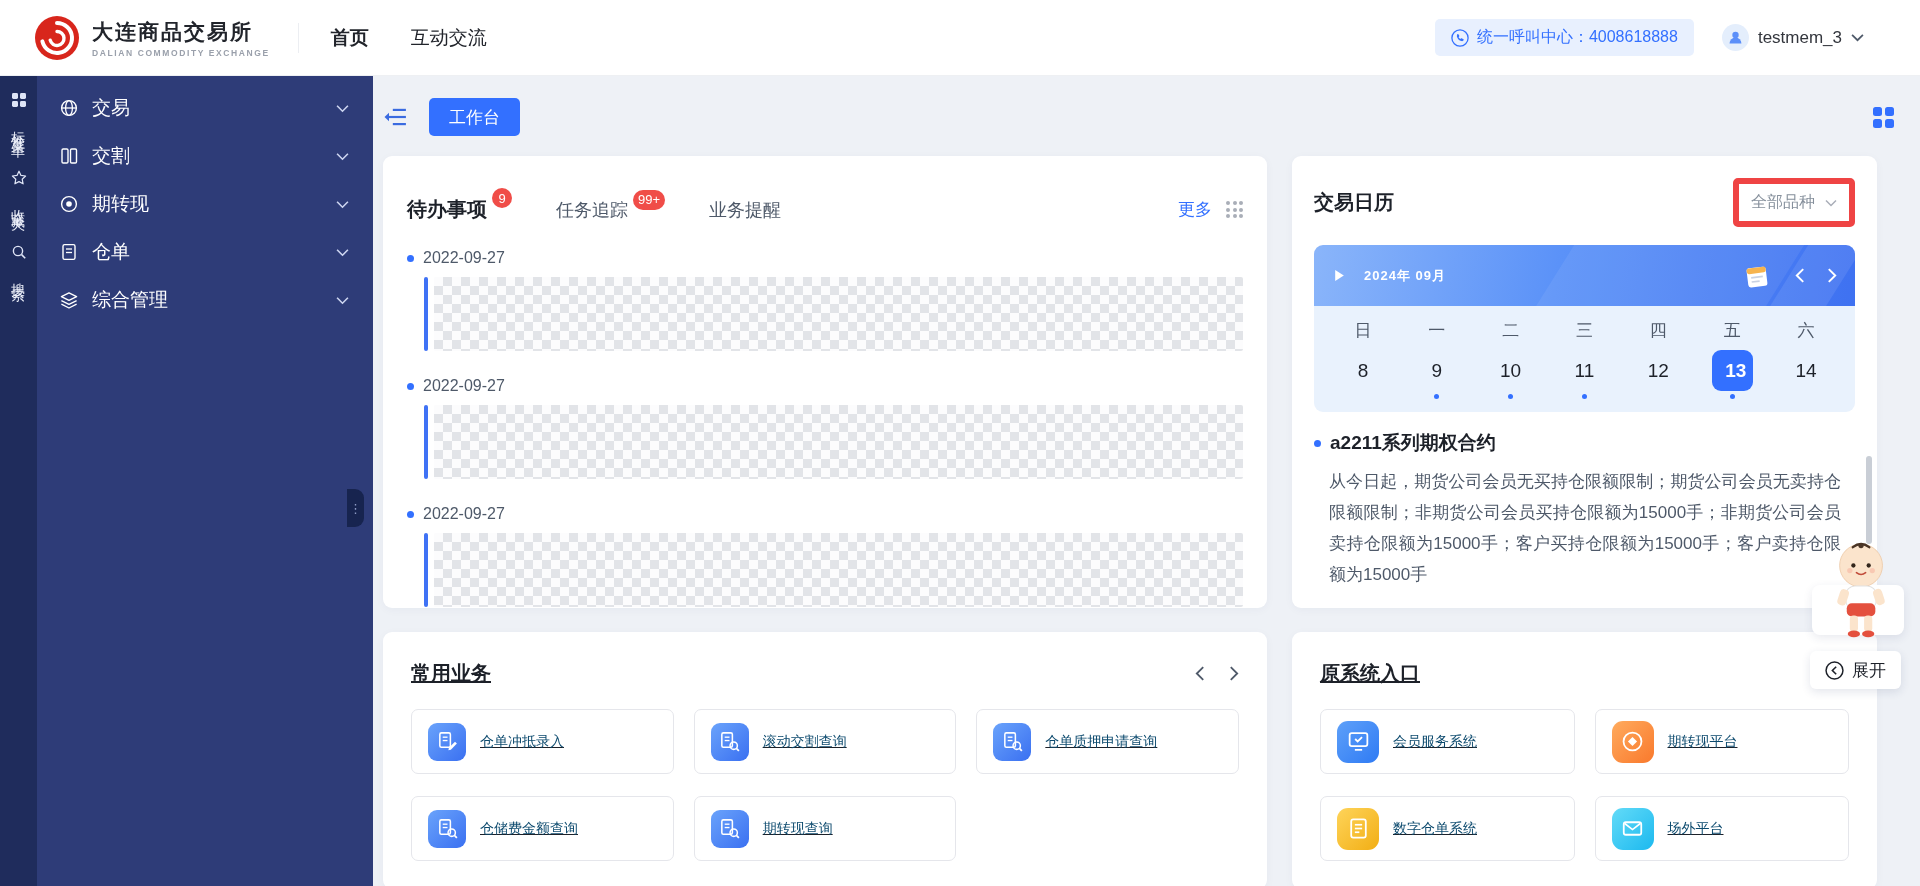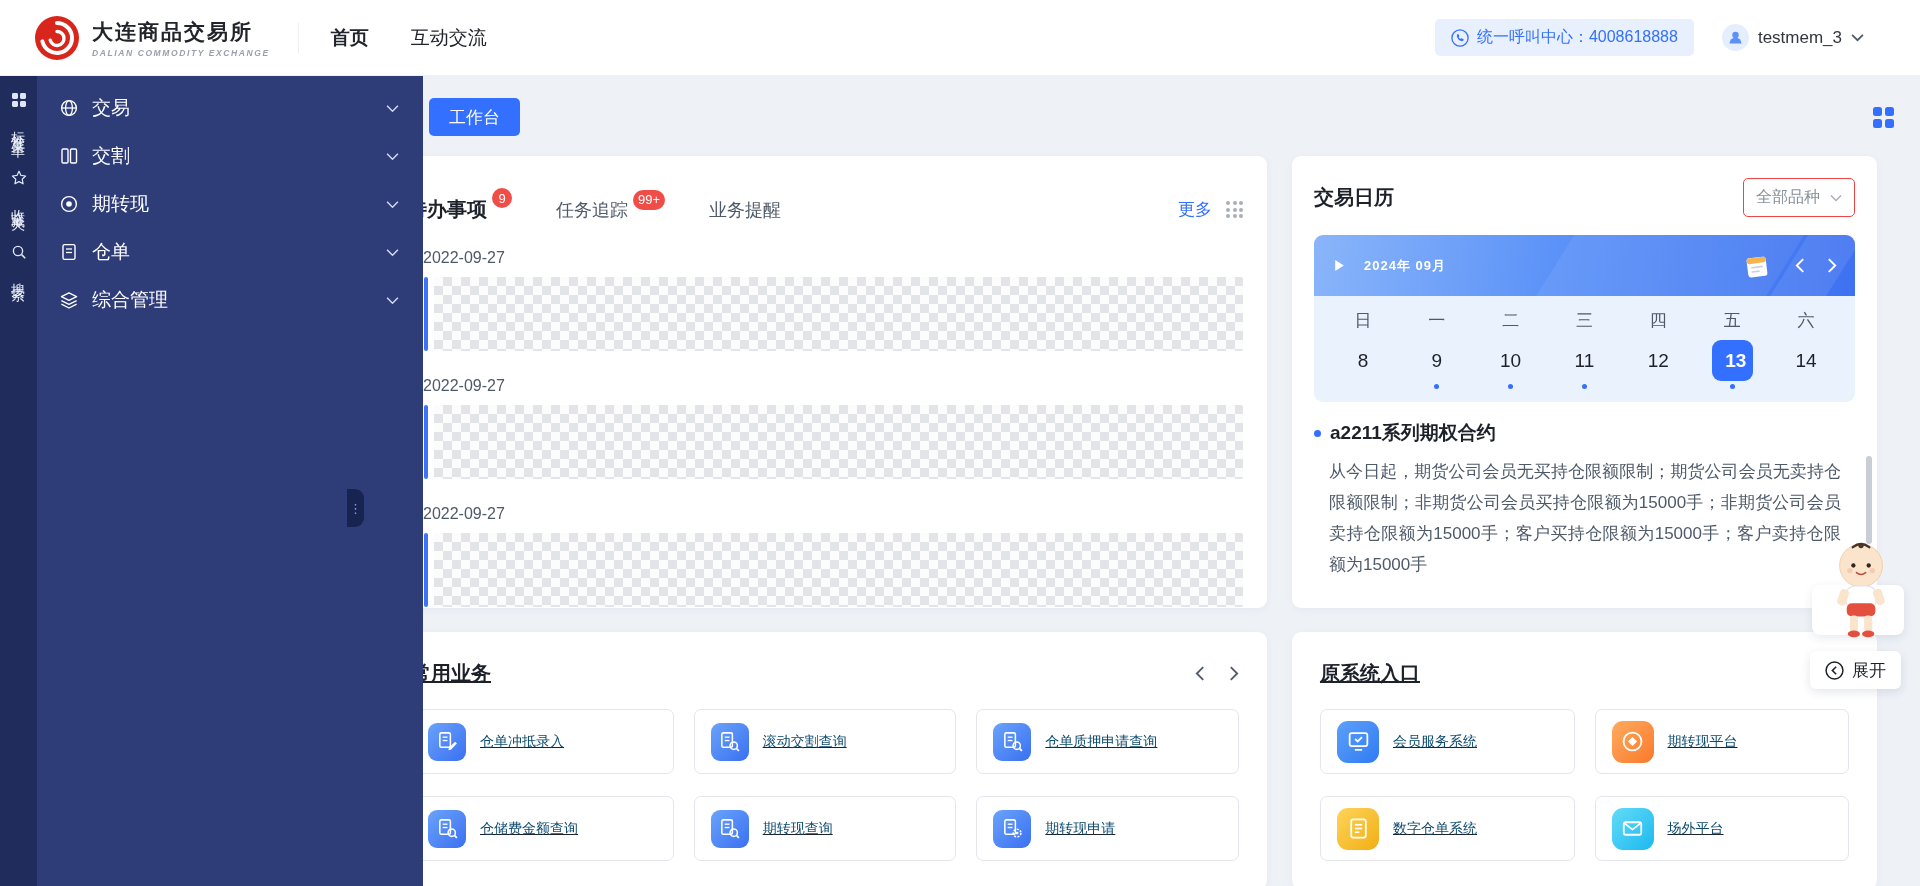--- a/index.html
+++ b/index.html
@@ -6,40 +6,40 @@
   html,body { width:1920px; height:886px; overflow:hidden;
     font-family:"Liberation Sans","DejaVu Sans",sans-serif; color:#1d2129; background:#eef1f6;}
   body{position:relative;}
 
   
   .topbar{position:absolute;left:0;top:0;width:1920px;height:76px;background:#fff;
     border-bottom:1px solid #eef0f3;display:flex;align-items:center;padding:0 56px 0 34px;z-index:30;}
   .logo-wrap{display:flex;align-items:center;gap:12px;}
   .logo-mark{width:46px;height:46px;flex:0 0 auto;}
   .logo-text .cn{font-size:21px;font-weight:700;color:#21242b;letter-spacing:2px;}
-  .logo-text .en{font-size:8.5px;color:#9aa0ab;letter-spacing:1.6px;margin-top:2px;font-weight:600;font-style:italic;}
+  .logo-text .en{font-size:8.5px;color:#9aa0ab;letter-spacing:1.6px;margin-top:2px;font-weight:600;}
   .logo-divider{width:1px;height:30px;background:#eceef2;margin:0 0 0 28px;}
   .top-nav{display:flex;align-items:center;gap:42px;margin-left:32px;}
   .top-nav .nav-item{font-size:19px;color:#21242b;cursor:pointer;}
   .top-nav .nav-item.active{font-weight:700;}
   .top-right{margin-left:auto;display:flex;align-items:center;gap:28px;}
   .call-pill{display:flex;align-items:center;gap:8px;background:#e8f0fe;border-radius:5px;
     padding:8px 16px;color:#3370ff;font-size:16px;}
   .user-menu{display:flex;align-items:center;gap:9px;cursor:pointer;}
   .avatar{width:27px;height:27px;border-radius:50%;background:#e4eefc;display:flex;align-items:center;justify-content:center;}
   .user-name{font-size:17px;color:#33363d;}
 
   
   .rail{position:absolute;left:0;top:76px;width:37px;height:810px;background:#1f2c5c;z-index:20;
     display:flex;flex-direction:column;align-items:center;padding-top:16px;gap:34px;}
   .rail-item{display:flex;flex-direction:column;align-items:center;gap:8px;color:#dfe5f7;cursor:pointer;}
   .rail-item .v-label{writing-mode:vertical-rl;font-size:14px;letter-spacing:4px;color:#eef1fb;}
 
   
-  .sidebar{position:absolute;left:37px;top:76px;width:386px;height:810px;background:#2e3c78;z-index:20;padding-top:8px;}
+  .sidebar{position:absolute;left:37px;top:76px;width:336px;height:810px;background:#2e3c78;z-index:20;padding-top:8px;}
   .menu-item{height:48px;display:flex;align-items:center;padding:0 24px 0 22px;color:#fff;cursor:pointer;gap:13px;}
   .menu-item .label{font-size:19px;flex:1;}
   .sidebar-handle{position:absolute;left:347px;top:489px;width:17px;height:38px;background:#17244f;
     border-radius:0 9px 9px 0;z-index:25;display:flex;align-items:center;justify-content:center;cursor:pointer;}
   .sidebar-handle .dots{color:#8e9ac4;font-size:13px;line-height:5px;letter-spacing:0;}
 
   
   .content{position:absolute;left:359px;top:76px;width:1561px;height:810px;padding:22px 26px 0 24px;}
   .content-toolbar{display:flex;align-items:center;}
   .fold-btn{margin-right:22px;cursor:pointer;display:flex;}
@@ -73,21 +73,21 @@
   .todo-block .bar{width:4px;border-radius:2px;background:#3f72f5;flex:0 0 auto;}
   .redacted{flex:1;margin-left:6px;border-radius:2px;background-color:#fcfcfd;
     background-image:
       linear-gradient(45deg,#e2e4e8 25%,transparent 25%,transparent 75%,#e2e4e8 75%),
       linear-gradient(45deg,#e2e4e8 25%,transparent 25%,transparent 75%,#e2e4e8 75%);
     background-size:18px 18px;background-position:0 0,9px 9px;}
 
   
   .calendar-card{padding:22px 22px 0 22px;overflow:hidden;}
   .cal-head{display:flex;align-items:center;}
-  .variety-dd{margin-left:auto;display:flex;align-items:center;gap:10px;border:1px solid #ef4444;
+  .variety-dd{margin-left:auto;display:flex;align-items:center;gap:10px;border:6px solid #ef4444;
     border-radius:5px;padding:8px 12px;color:#86909c;font-size:16px;cursor:pointer;background:#fff;}
   .cal-widget{margin-top:18px;border-radius:9px;overflow:hidden;}
   .cal-month-bar{height:61px;position:relative;overflow:hidden;display:flex;align-items:center;
     padding:0 18px 0 20px;background:linear-gradient(100deg,#8ab5fa 0%,#5b92f8 45%,#3e71f1 100%);}
   .cal-month-bar::before{content:"";position:absolute;width:230px;height:160%;top:-30%;right:70px;
     background:rgba(255,255,255,.07);transform:skewX(-32deg);}
   .cal-month-bar::after{content:"";position:absolute;width:56px;height:160%;top:-30%;right:10px;
     background:rgba(255,255,255,.09);transform:skewX(-32deg);}
   .cal-month-label{color:#fff;font-size:13px;font-weight:700;margin-left:19px;letter-spacing:1px;}
   .cal-month-right{margin-left:auto;display:flex;align-items:center;gap:22px;position:relative;z-index:2;}
@@ -541,32 +541,20 @@
             <svg viewBox="0 0 24 24" width="23" height="23">
                 <rect x="4" y="3" width="11" height="15" rx="1.6" fill="none" stroke="#fff" stroke-width="1.6"></rect>
                 <line x1="7" y1="7.5" x2="12" y2="7.5" stroke="#fff" stroke-width="1.4"></line>
                 <line x1="7" y1="11" x2="12" y2="11" stroke="#fff" stroke-width="1.4"></line>
                 <circle cx="16.4" cy="16.4" r="3.8" fill="none" stroke="#fff" stroke-width="1.6"></circle>
                 <line x1="19.2" y1="19.2" x2="21.8" y2="21.8" stroke="#fff" stroke-width="1.8"></line>
               </svg>
           </span>
           <span class="label">期转现查询</span>
         </button>
-        <button class="biz-btn">
-          <span class="tile">
-            <svg viewBox="0 0 24 24" width="23" height="23">
-                <rect x="4" y="3" width="11" height="15" rx="1.6" fill="none" stroke="#fff" stroke-width="1.6"></rect>
-                <line x1="7" y1="7.5" x2="12" y2="7.5" stroke="#fff" stroke-width="1.4"></line>
-                <line x1="7" y1="11" x2="12" y2="11" stroke="#fff" stroke-width="1.4"></line>
-                <circle cx="16.8" cy="16.8" r="4" fill="none" stroke="#fff" stroke-width="1.6" stroke-dasharray="2.2 1.4"></circle>
-                <circle cx="16.8" cy="16.8" r="1.5" fill="#fff"></circle>
-              </svg>
-          </span>
-          <span class="label">期转现申请</span>
-        </button>
       </div>
     </section>
 
     <section class="card biz-card">
       <div class="biz-head">
         <span class="card-title">原系统入口</span>
       </div>
       <div class="sys-grid">
         <button class="biz-btn">
           <span class="tile tile-lg sys-blue">

